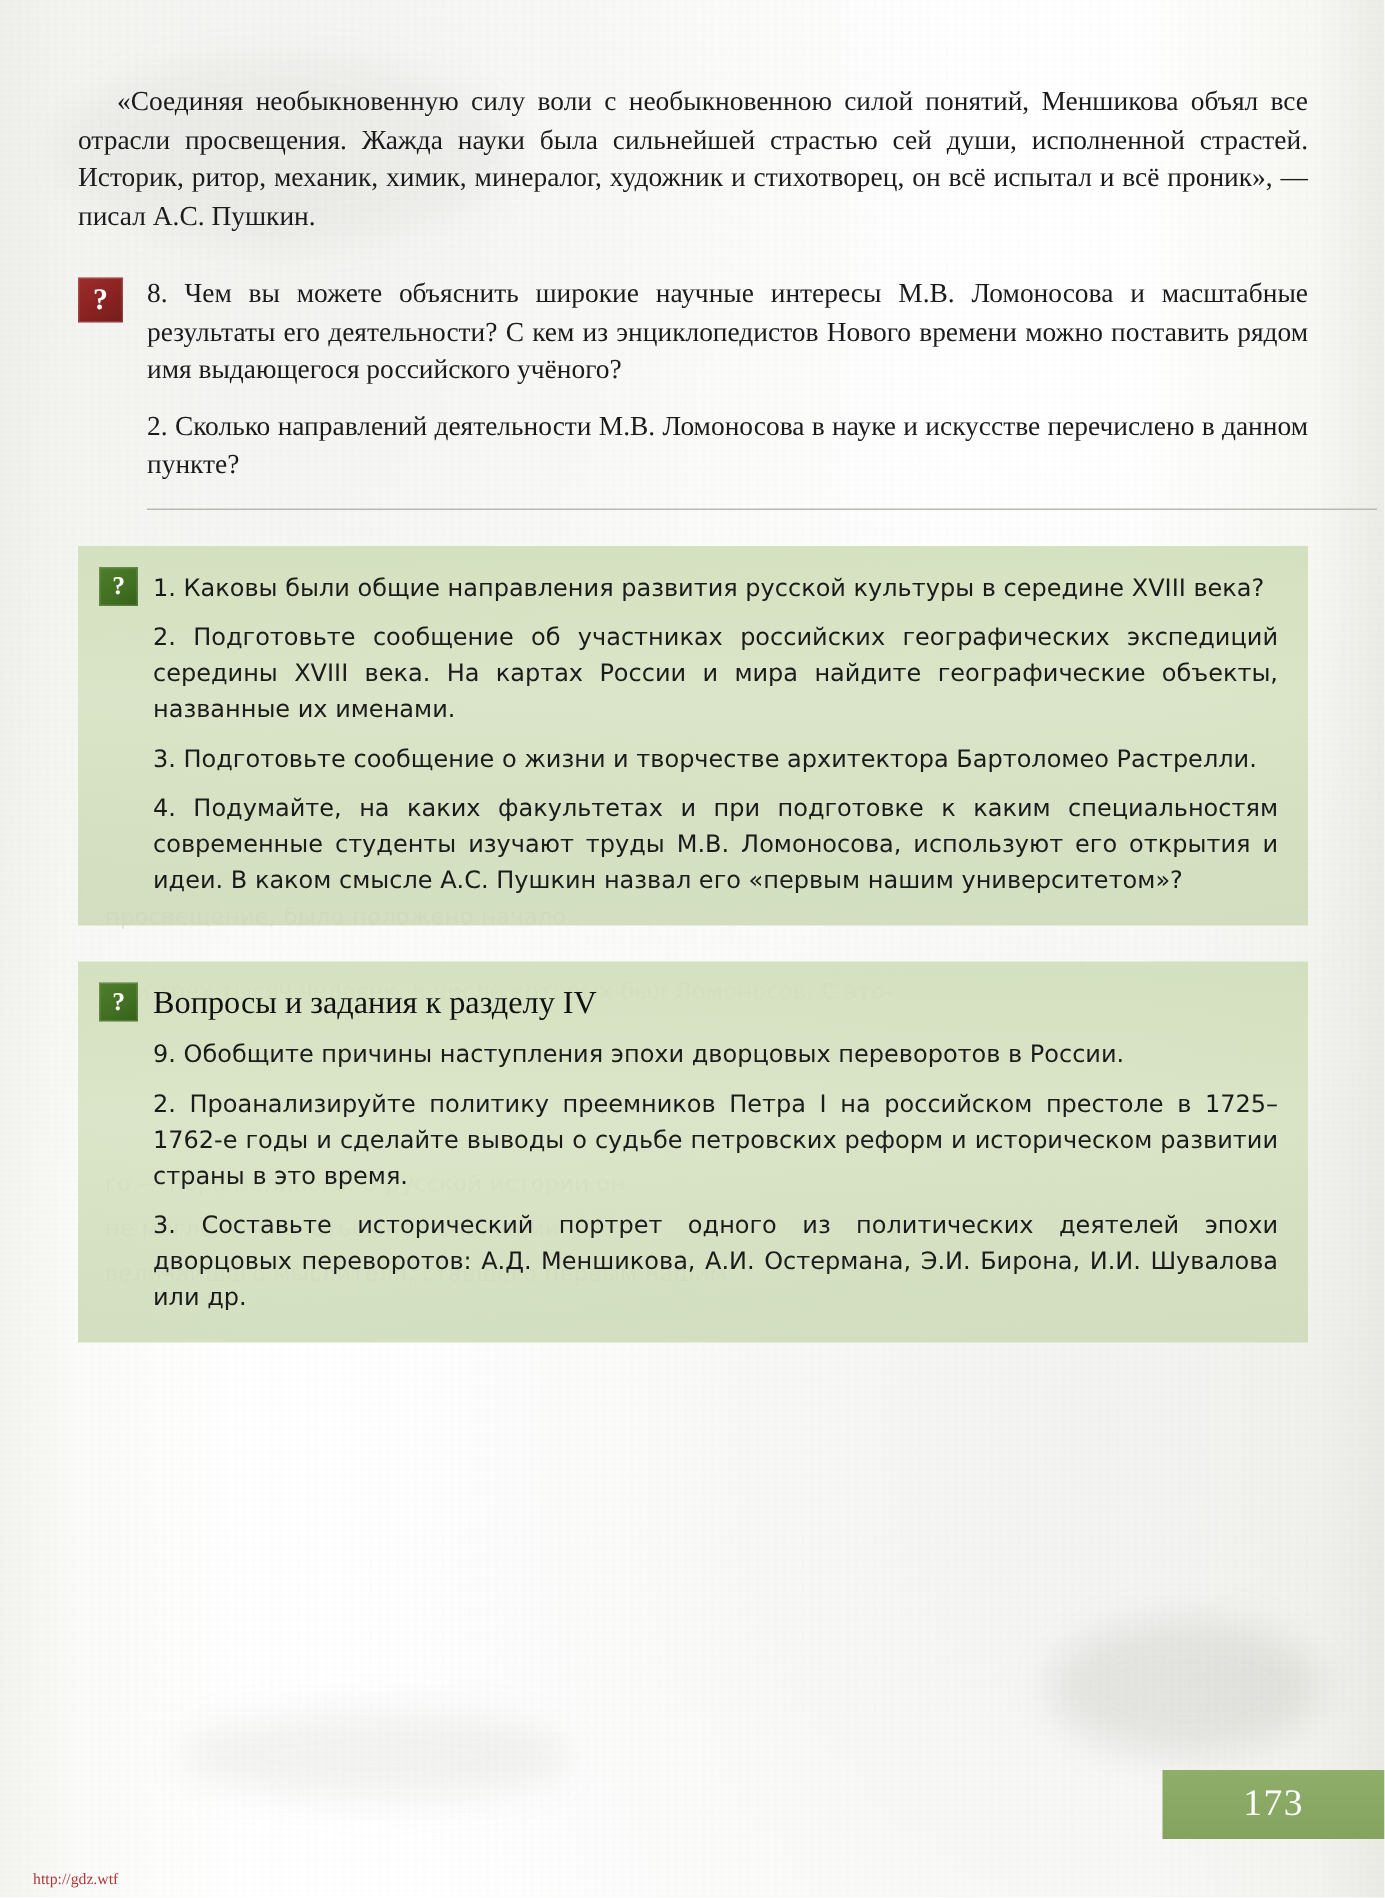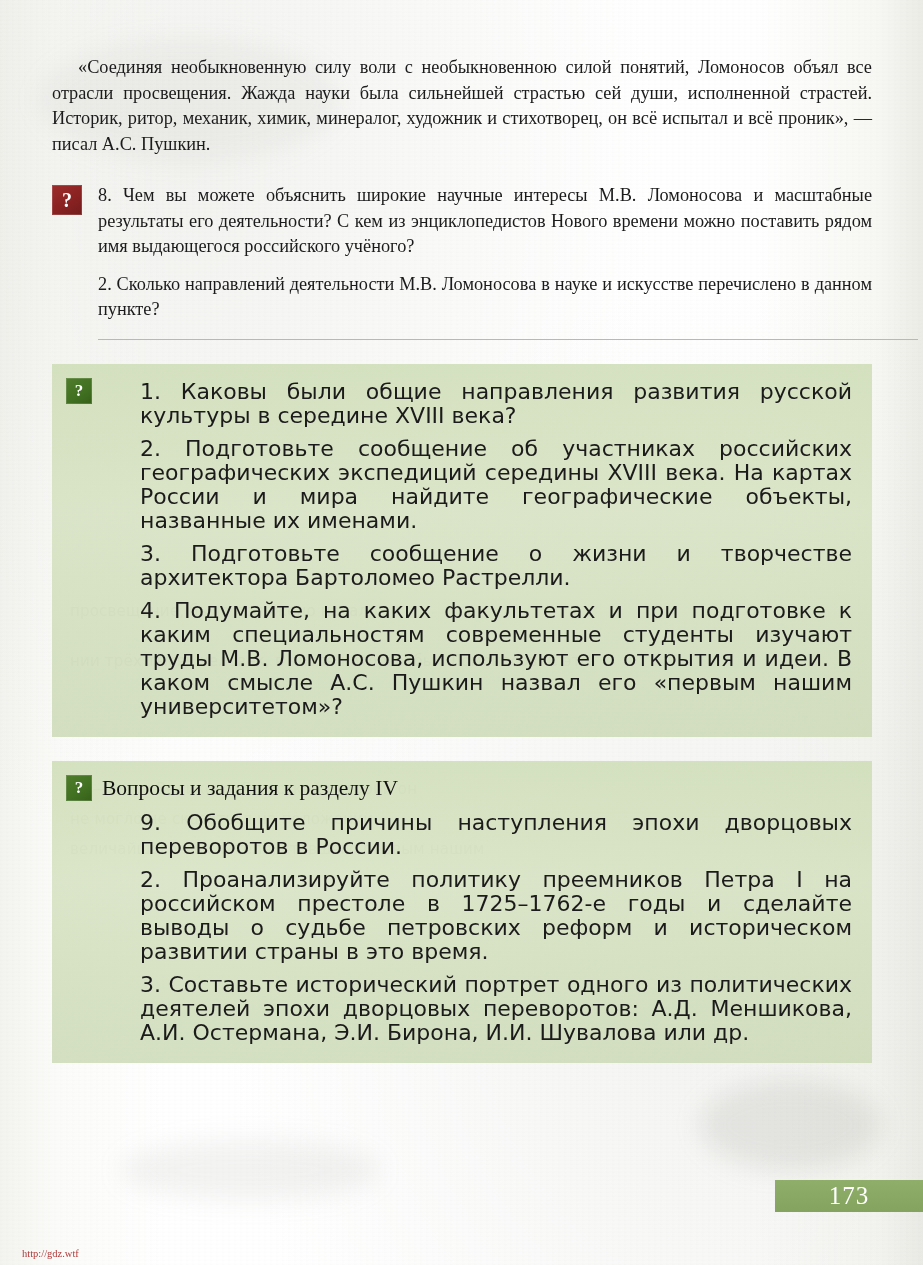--- a/index.html
+++ b/index.html
@@ -100,23 +100,22 @@
 
   
   .greenbox {
     position: relative;
     margin-top: 24px;
     padding: 16px 20px 18px 50px;
     background: linear-gradient(180deg, rgba(206,221,182,0.85) 0%, rgba(212,224,190,0.82) 40%, rgba(201,216,178,0.80) 100%);
   }
   .greenbox p {
     font-family: "DejaVu Sans", sans-serif;
-    font-size: 22px;
+    font-size: 16px;
     line-height: 24px;
-    margin-left: 38px;
   }
   .greenbox p + p { margin-top: 9px; }
   .greenbox .marker {
     left: 14px;
     top: 14px;
   }
   .section-title {
     font-family: "Liberation Serif", serif;
     font-weight: normal;
     font-size: 21.5px;
@@ -126,21 +125,21 @@
     color: #111;
   }
   .greenbox.section { padding-top: 14px; }
 
   
   .pagenum {
     position: absolute;
     right: 0px;
     top: 1180px;
     width: 148px;
-    height: 32px;
+    height: 46px;
     background: linear-gradient(180deg, #8fae6a 0%, #83a35e 100%);
     color: #ffffff;
     font-family: "Liberation Serif", serif;
     font-size: 25px;
     display: flex;
     align-items: center;
     justify-content: center;
     letter-spacing: 1px;
   }
   .watermark {
@@ -174,21 +173,21 @@
 
   <div class="ghost" style="left:70px;top:600px;">просвещение, было положено начало</div>
   <div class="ghost" style="left:70px;top:650px;">нии трёх тысяч человек, в числе которых был Ломоносов. С это-</div>
   <div class="ghost" style="left:70px;top:778px;">го — пора Великого. В русской истории он</div>
   <div class="ghost" style="left:70px;top:808px;">не могло не сказаться на положении</div>
   <div class="ghost" style="left:70px;top:838px;">величайшего мыслителя, ставшего первым нашим</div>
 
   <div class="content">
 
     <div class="intro">
-      <p class="indent">«Соединяя необыкновенную силу воли с необыкновенною силой понятий, Ломоносов объял все отрасли просвещения. Жажда науки была сильнейшей страстью сей души, исполненной страстей. Историк, ритор, механик, химик, минералог, художник и стихотворец, он всё испытал и всё проник», — писал А.С. Пушкин.</p>
+      <p class="indent">«Соединяя необыкновенную силу воли с необыкновенною силой понятий, Меншикова объял все отрасли просвещения. Жажда науки была сильнейшей страстью сей души, исполненной страстей. Историк, ритор, механик, химик, минералог, художник и стихотворец, он всё испытал и всё проник», — писал А.С. Пушкин.</p>
     </div>
 
     <div class="qblock">
       <div class="marker red">?</div>
       <p>8. Чем вы можете объяснить широкие научные интересы М.В. Ломоносова и масштабные результаты его деятельности? С кем из энциклопедистов Нового времени можно поставить рядом имя выдающегося российского учёного?</p>
       <p>2. Сколько направлений деятельности М.В. Ломоносова в науке и искусстве перечислено в данном пункте?</p>
       <div class="rule"></div>
     </div>
 
     <div class="greenbox">

